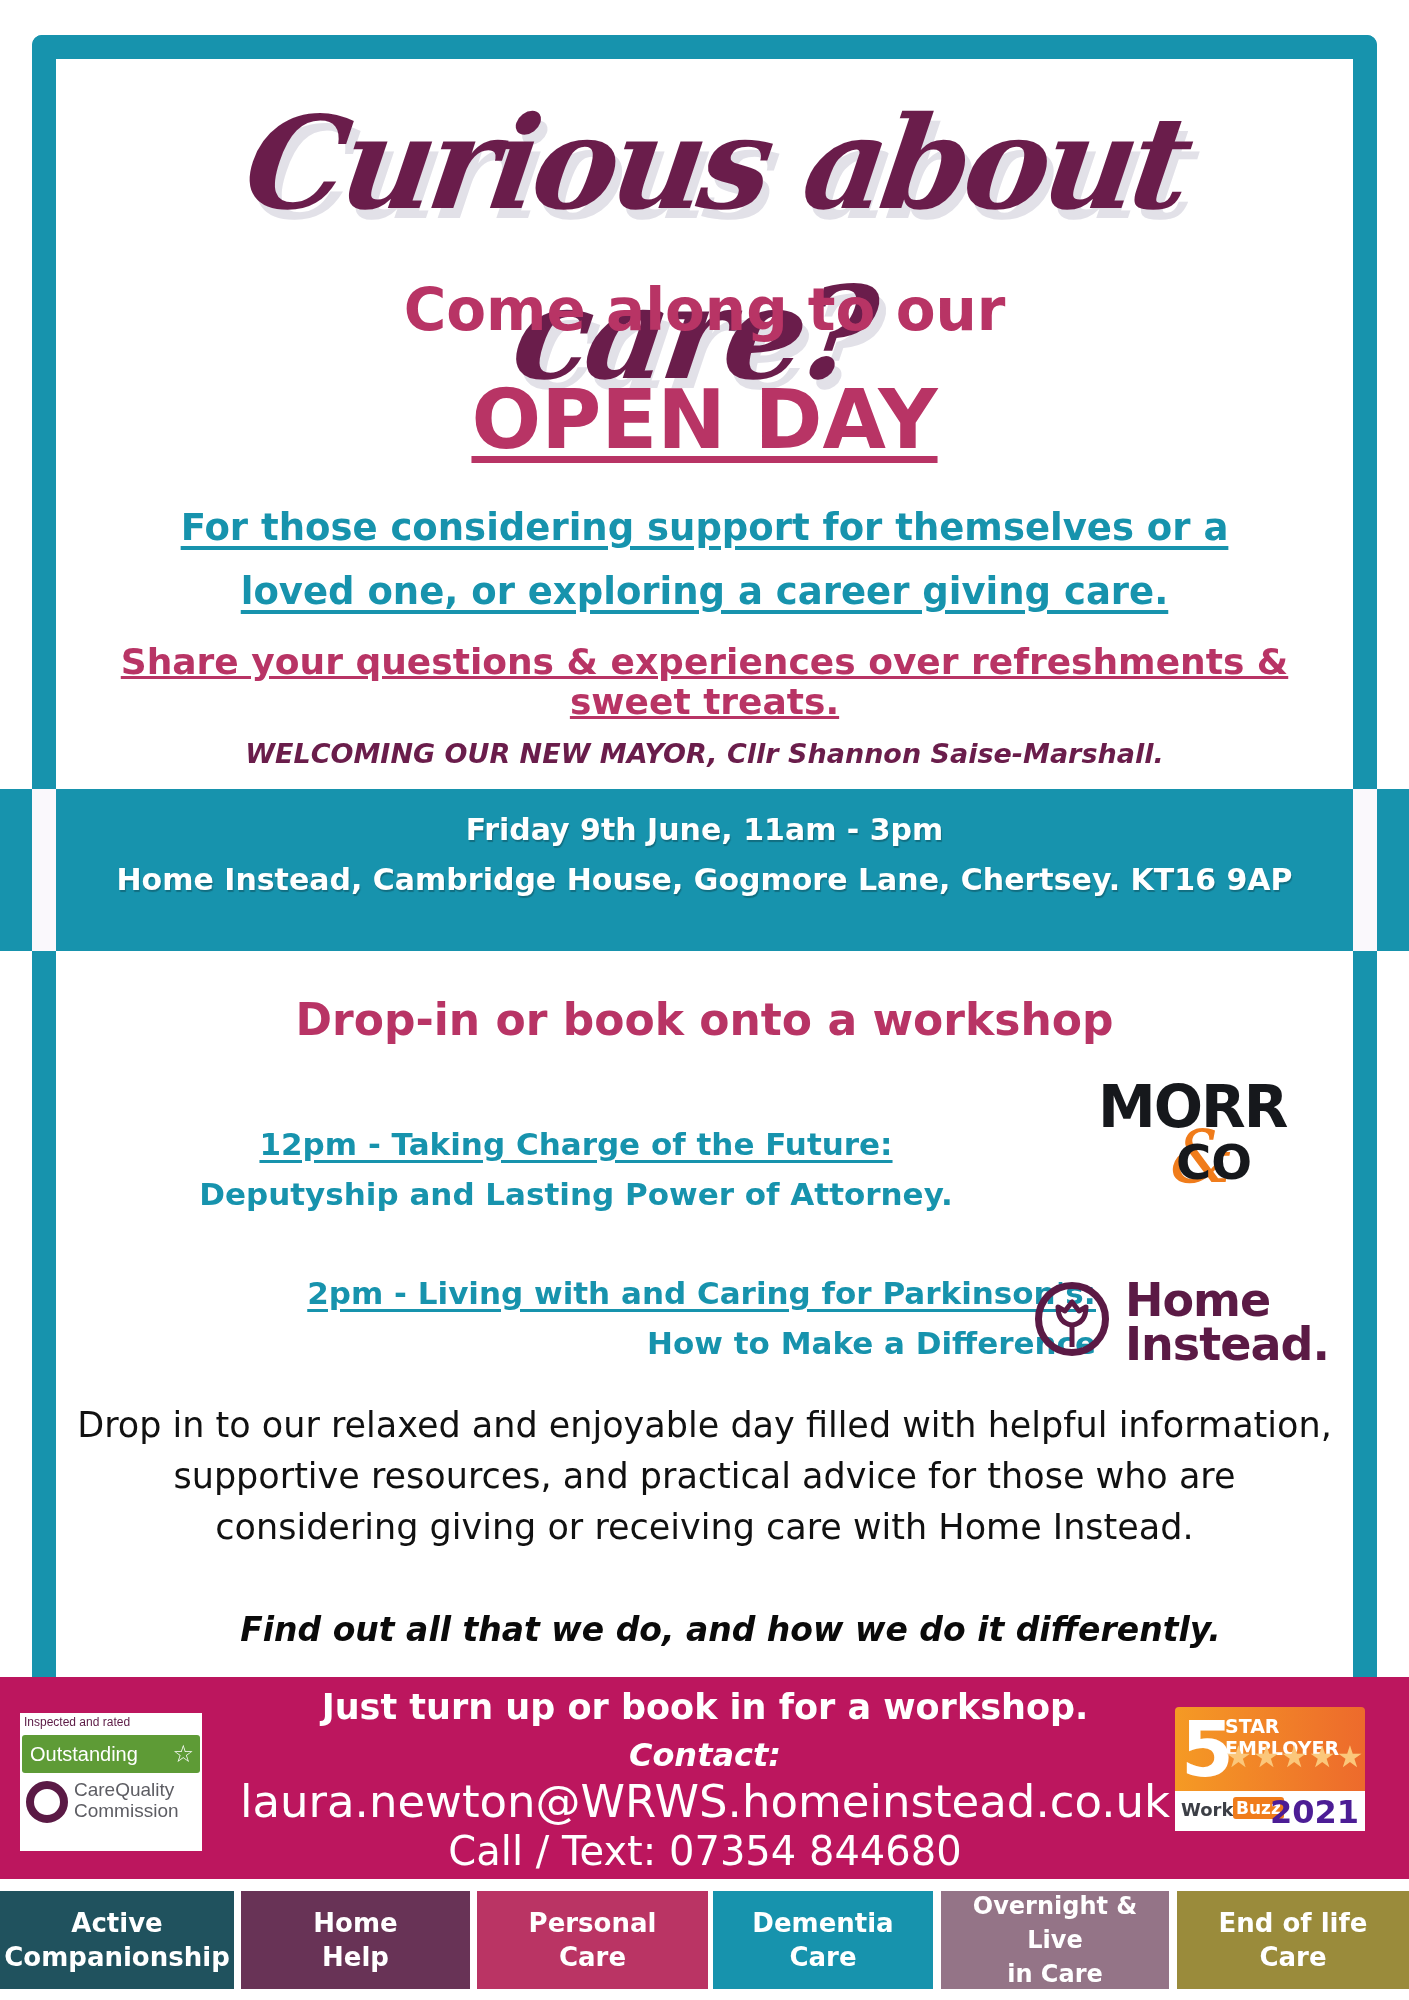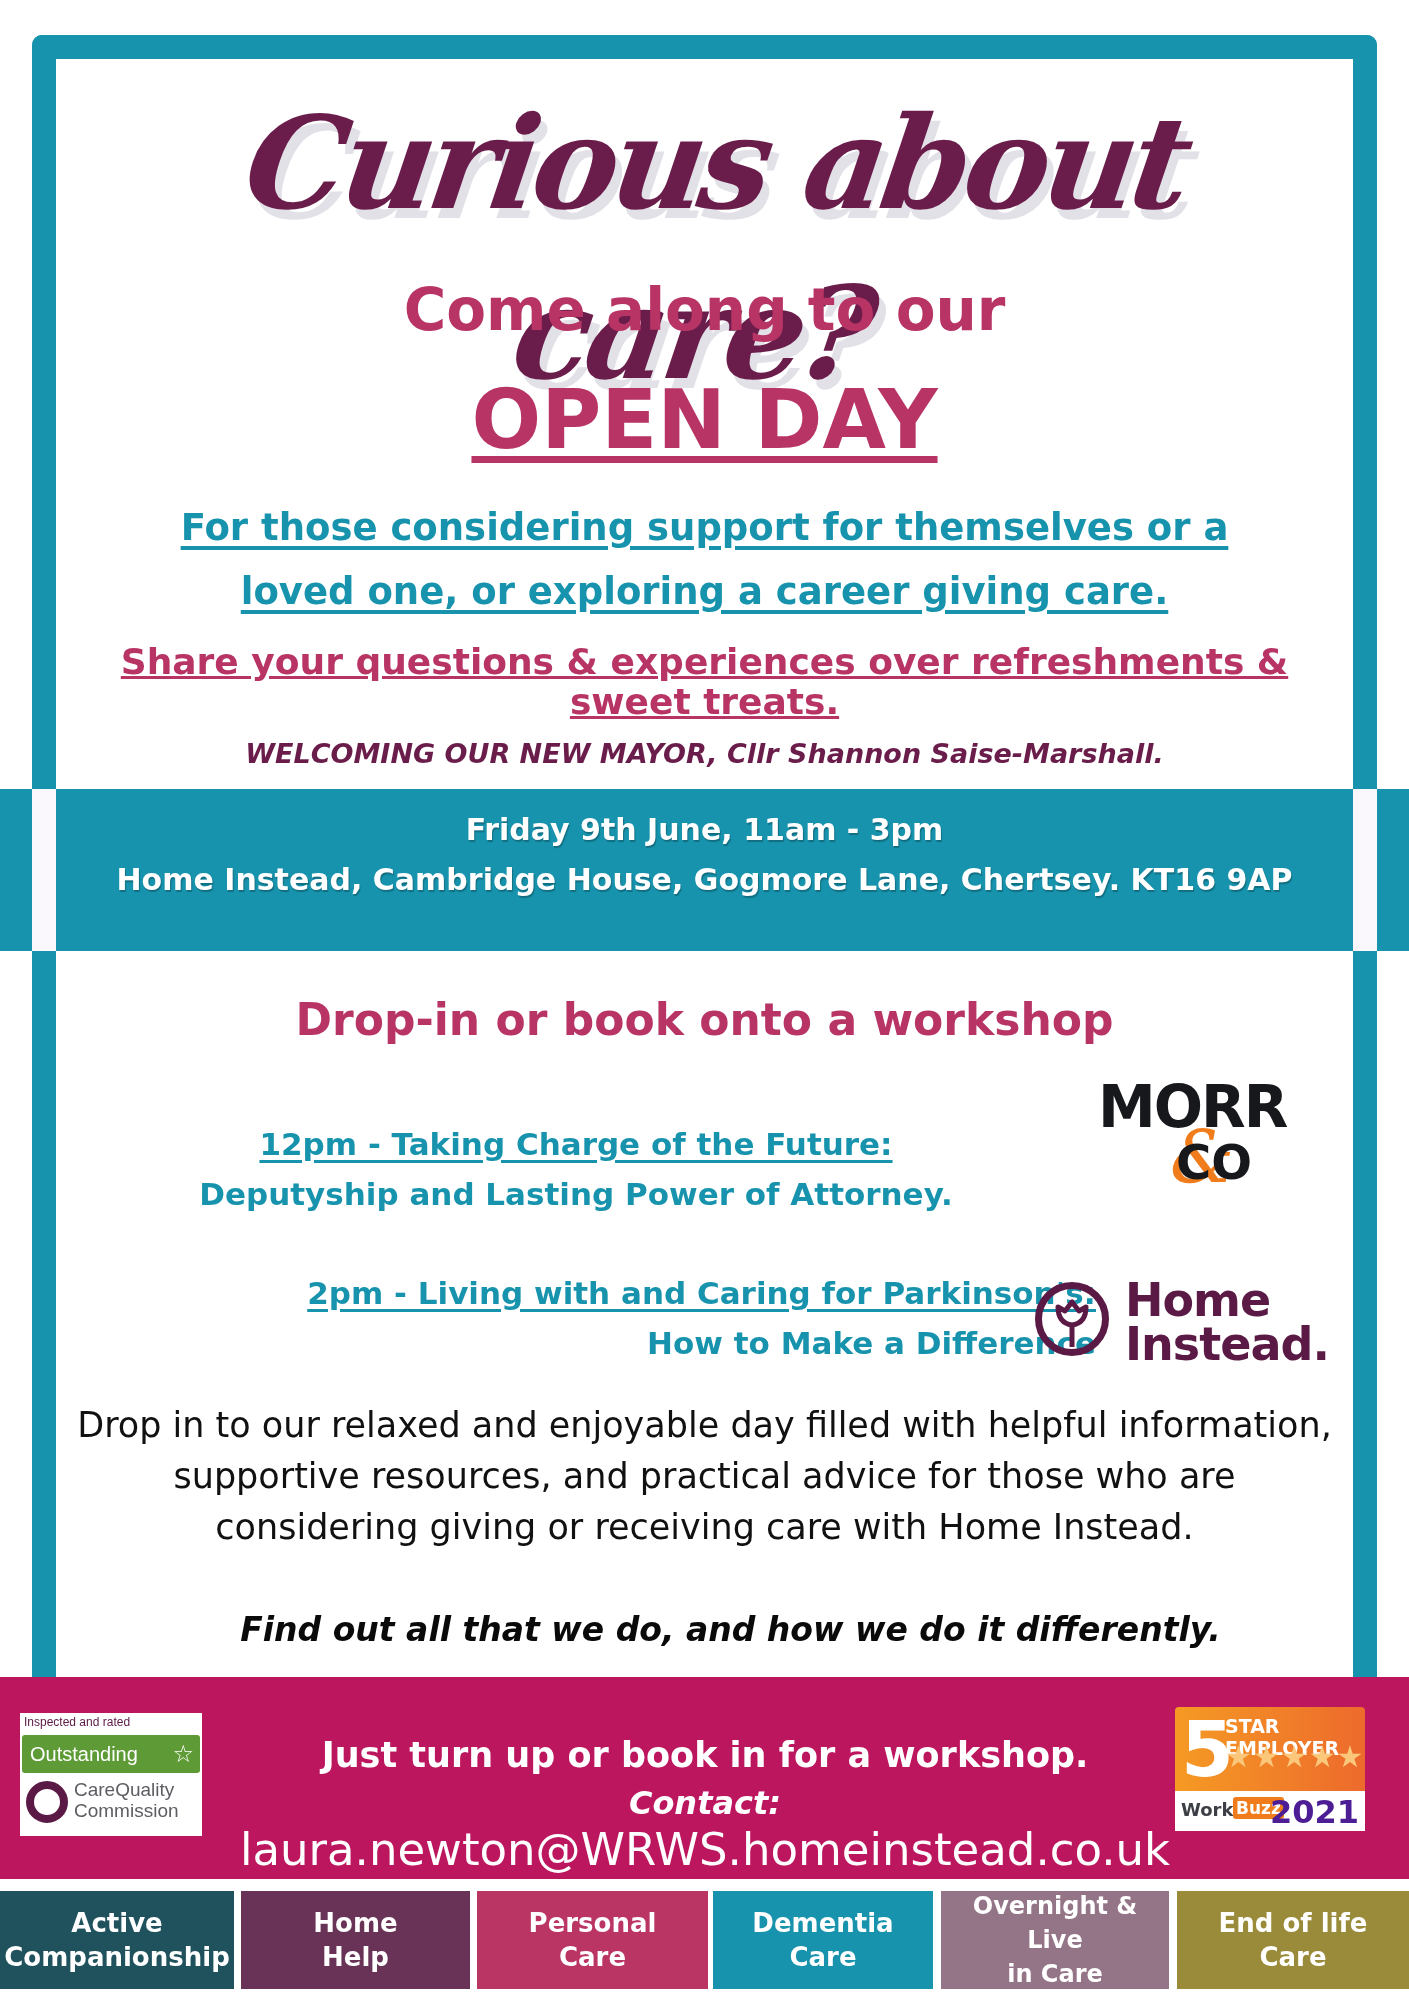--- a/index.html
+++ b/index.html
@@ -40,26 +40,26 @@
   .morr-text { font-family:"DejaVu Sans", sans-serif; font-weight:bold; color:#16181c; font-size:58px; line-height:58px; letter-spacing:-2px; }
   .morr-co { position:absolute; left:78px; top:56px; font-size:48px; font-family:"DejaVu Sans", sans-serif; font-weight:bold; color:#16181c; }
   .morr-amp { position:absolute; left:72px; top:44px; font-size:72px; font-family:"DejaVu Serif", serif; font-style:italic; color:#f07c1b; line-height:72px; }
   .hi-logo { left:1035px; top:1278px; width:300px; height:100px; }
   .hi-circle { position:absolute; left:0; top:4px; width:74px; height:74px; border:7px solid #5b1a45; border-radius:50%; box-sizing:border-box; }
   .hi-text { position:absolute; left:90px; top:0; font-family:"DejaVu Sans", sans-serif; font-weight:bold; font-size:46px; line-height:44px; color:#5b1a45; letter-spacing:-1px; }
   .body-p { top:1400px; left:56px; width:1297px; text-align:center; font-family:"DejaVu Sans", sans-serif; font-size:35px;
             color:#111111; line-height:51px; }
   .tagline { top:1605px; font-family:"DejaVu Sans", sans-serif; font-weight:bold; font-style:italic; font-size:33px; color:#0a0a0a; line-height:50px;padding-left:26px; }
   .pink { left:0; top:1677px; width:1409px; height:202px; background:#bc165e; }
-  .pink-text { left:230px; width:950px; text-align:center; color:#ffffff; font-family:"DejaVu Sans", sans-serif;margin-top:48px; }
+  .pink-text { left:230px; width:950px; text-align:center; color:#ffffff; font-family:"DejaVu Sans", sans-serif; }
   .pink-l1 { top:1683px; font-weight:bold; font-size:35px; line-height:48px; }
   .pink-l2 { top:1734px; font-weight:bold; font-style:italic; font-size:32px; line-height:42px; }
   .pink-l3 { top:1776px; font-size:45px; line-height:52px; }
   .pink-l4 { top:1828px; font-size:40px; line-height:46px; }
-  .cqc { left:20px; top:1713px; width:182px; height:123px; background:#ffffff; }
+  .cqc { left:20px; top:1713px; width:182px; height:138px; background:#ffffff; }
   .cqc-small { position:absolute; left:4px; top:2px; font-size:12px; color:#5b1a45; }
   .cqc-green { position:absolute; left:2px; top:22px; width:178px; height:38px; background:#5e9b36; border-radius:3px; color:#fff; font-size:20px; line-height:38px; padding-left:8px; box-sizing:border-box; }
   .cqc-star { position:absolute; right:6px; top:0; font-size:24px; }
   .cqc-q { position:absolute; left:6px; top:68px; width:42px; height:42px; border:8px solid #5b1a45; border-radius:50%; box-sizing:border-box; }
   .cqc-name { position:absolute; left:54px; top:66px; font-size:19px; line-height:21px; color:#5d5d63; }
   .workbuzz { left:1175px; top:1707px; width:190px; height:124px; }
   .wb-top { position:absolute; left:0; top:0; width:190px; height:84px; background:linear-gradient(90deg,#f59a24,#ed6a2c); border-radius:4px 4px 0 0; }
   .wb-5 { position:absolute; left:6px; top:2px; font-size:76px; font-weight:bold; color:#fff; line-height:82px; font-family:"DejaVu Sans", sans-serif; }
   .wb-star-emp { position:absolute; left:50px; top:8px; font-size:19px; font-weight:bold; color:#fff; font-family:"DejaVu Sans", sans-serif; }
   .wb-stars { position:absolute; left:50px; top:32px; font-size:30px; color:#fbc77b; letter-spacing:1px; }

